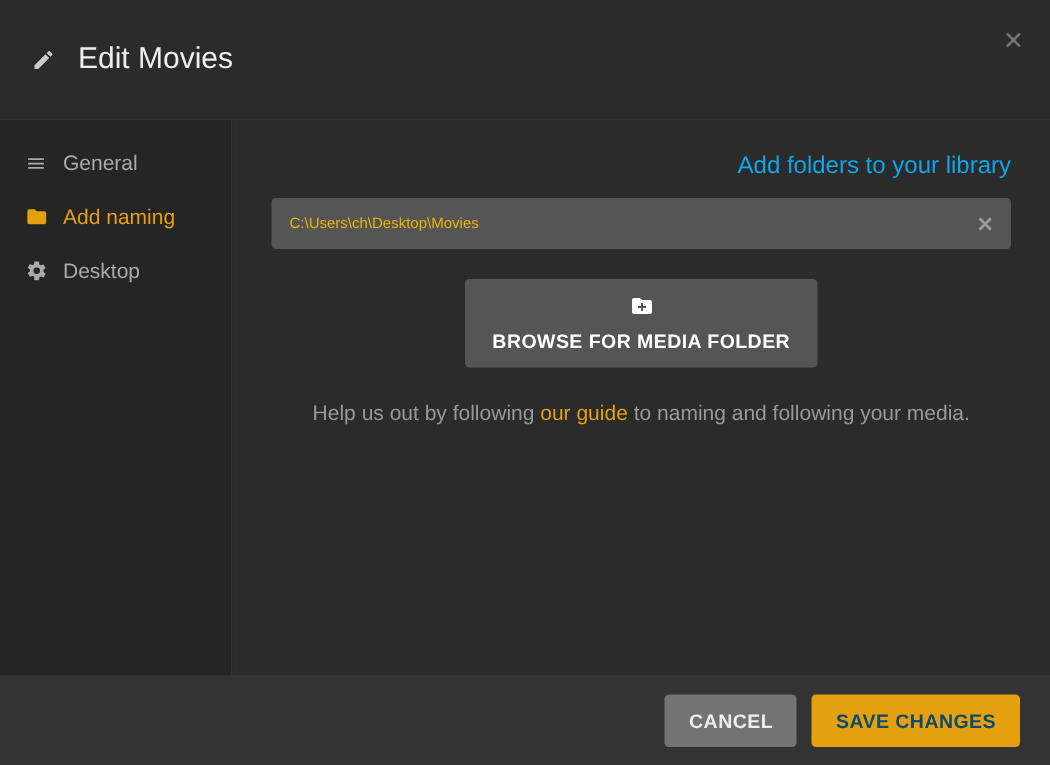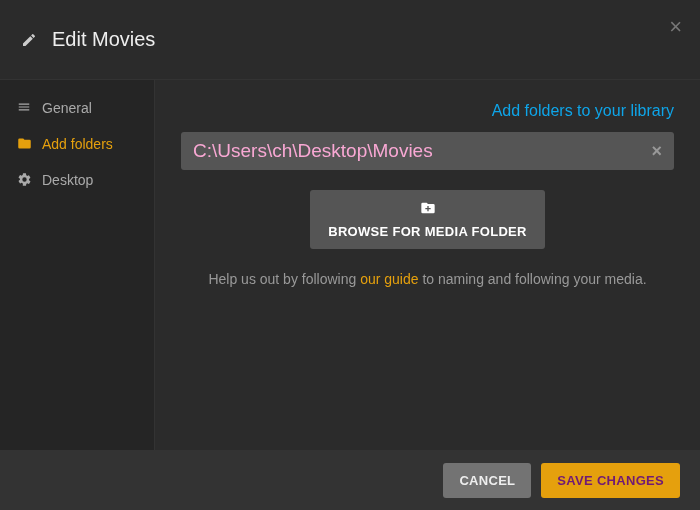--- a/index.html
+++ b/index.html
@@ -47,21 +47,21 @@
     height: 388px;
   }
   .sidebar {
     width: 155px;
     background: #252525;
     border-right: 1px solid #333;
     padding-top: 10px;
   }
   .side-item {
     display: flex;
-    align-items: flex-start;
+    align-items: flex-end;
     padding: 10px 16px;
     font-size: 14px;
     color: #aaa;
     cursor: pointer;
     gap: 10px;
   }
   .side-item.active {
     color: #e5a00d;
   }
   .side-item .icon {
@@ -84,22 +84,22 @@
   .path-row {
     background: #555;
     border-radius: 3px;
     display: flex;
     align-items: center;
     padding: 8px 12px;
     margin-bottom: 20px;
   }
   .path-row .path-text {
     flex: 1;
-    color: #f9a8d4;
-    font-size: 19px;
+    color: #eab308;
+    font-size: 10px;
   }
   .path-row .remove {
     color: #999;
     font-size: 18px;
     cursor: pointer;
     line-height: 1;
     font-weight: bold;
   }
   .browse-wrap {
     text-align: center;
@@ -148,21 +148,21 @@
     font-weight: 700;
     cursor: pointer;
     letter-spacing: 0.3px;
   }
   .btn-cancel {
     background: #737373;
     color: #eee;
   }
   .btn-save {
     background: #e5a00d;
-    color: #701a75;
+    color: #0c4a6e;
   }
   svg { display: block; }
 </style>
 </head>
 <body>
 
 <div class="header">
   <span class="pencil">
     <svg width="16" height="16" viewBox="0 0 24 24" fill="#ccc">
         <path d="M3 17.25V21h3.75l11-11.03-3.75-3.75L3 17.25zM20.71 7.04a1 1 0 0 0 0-1.41l-2.34-2.34a1 1 0 0 0-1.41 0l-1.83 1.83 3.75 3.75 1.83-1.83z"></path>
@@ -181,21 +181,21 @@
           </svg>
       </span>
       <span>General</span>
     </div>
     <div class="side-item active">
       <span class="icon">
         <svg width="15" height="15" viewBox="0 0 24 24" fill="#e5a00d">
             <path d="M20 6h-8l-2-2H4a2 2 0 0 0-2 2v12a2 2 0 0 0 2 2h16a2 2 0 0 0 2-2V8a2 2 0 0 0-2-2z"></path>
           </svg>
       </span>
-      <span>Add folders</span>
+      <span>Add naming</span>
     </div>
     <div class="side-item">
       <span class="icon">
         <svg width="15" height="15" viewBox="0 0 24 24" fill="#aaa">
             <path d="M19.14 12.94a7.07 7.07 0 0 0 .05-.94 7.07 7.07 0 0 0-.05-.94l2.03-1.58a.5.5 0 0 0 .12-.64l-1.92-3.32a.5.5 0 0 0-.6-.22l-2.39.96a7.03 7.03 0 0 0-1.62-.94l-.36-2.54A.5.5 0 0 0 14 2h-4a.5.5 0 0 0-.5.42l-.36 2.54c-.58.24-1.12.56-1.62.94l-2.39-.96a.5.5 0 0 0-.6.22L2.61 8.48a.5.5 0 0 0 .12.64l2.03 1.58a7.07 7.07 0 0 0-.05.94c0 .32.02.63.05.94l-2.03 1.58a.5.5 0 0 0-.12.64l1.92 3.32c.14.24.42.34.6.22l2.39-.96c.5.38 1.04.7 1.62.94l.36 2.54A.5.5 0 0 0 10 22h4a.5.5 0 0 0 .5-.42l.36-2.54c.58-.24 1.12-.56 1.62-.94l2.39.96c.24.1.48 0 .6-.22l1.92-3.32a.5.5 0 0 0-.12-.64l-2.03-1.58zM12 15.5A3.5 3.5 0 1 1 12 8.5a3.5 3.5 0 0 1 0 7z"></path>
           </svg>
       </span>
       <span>Desktop</span>
     </div>
   </div>

